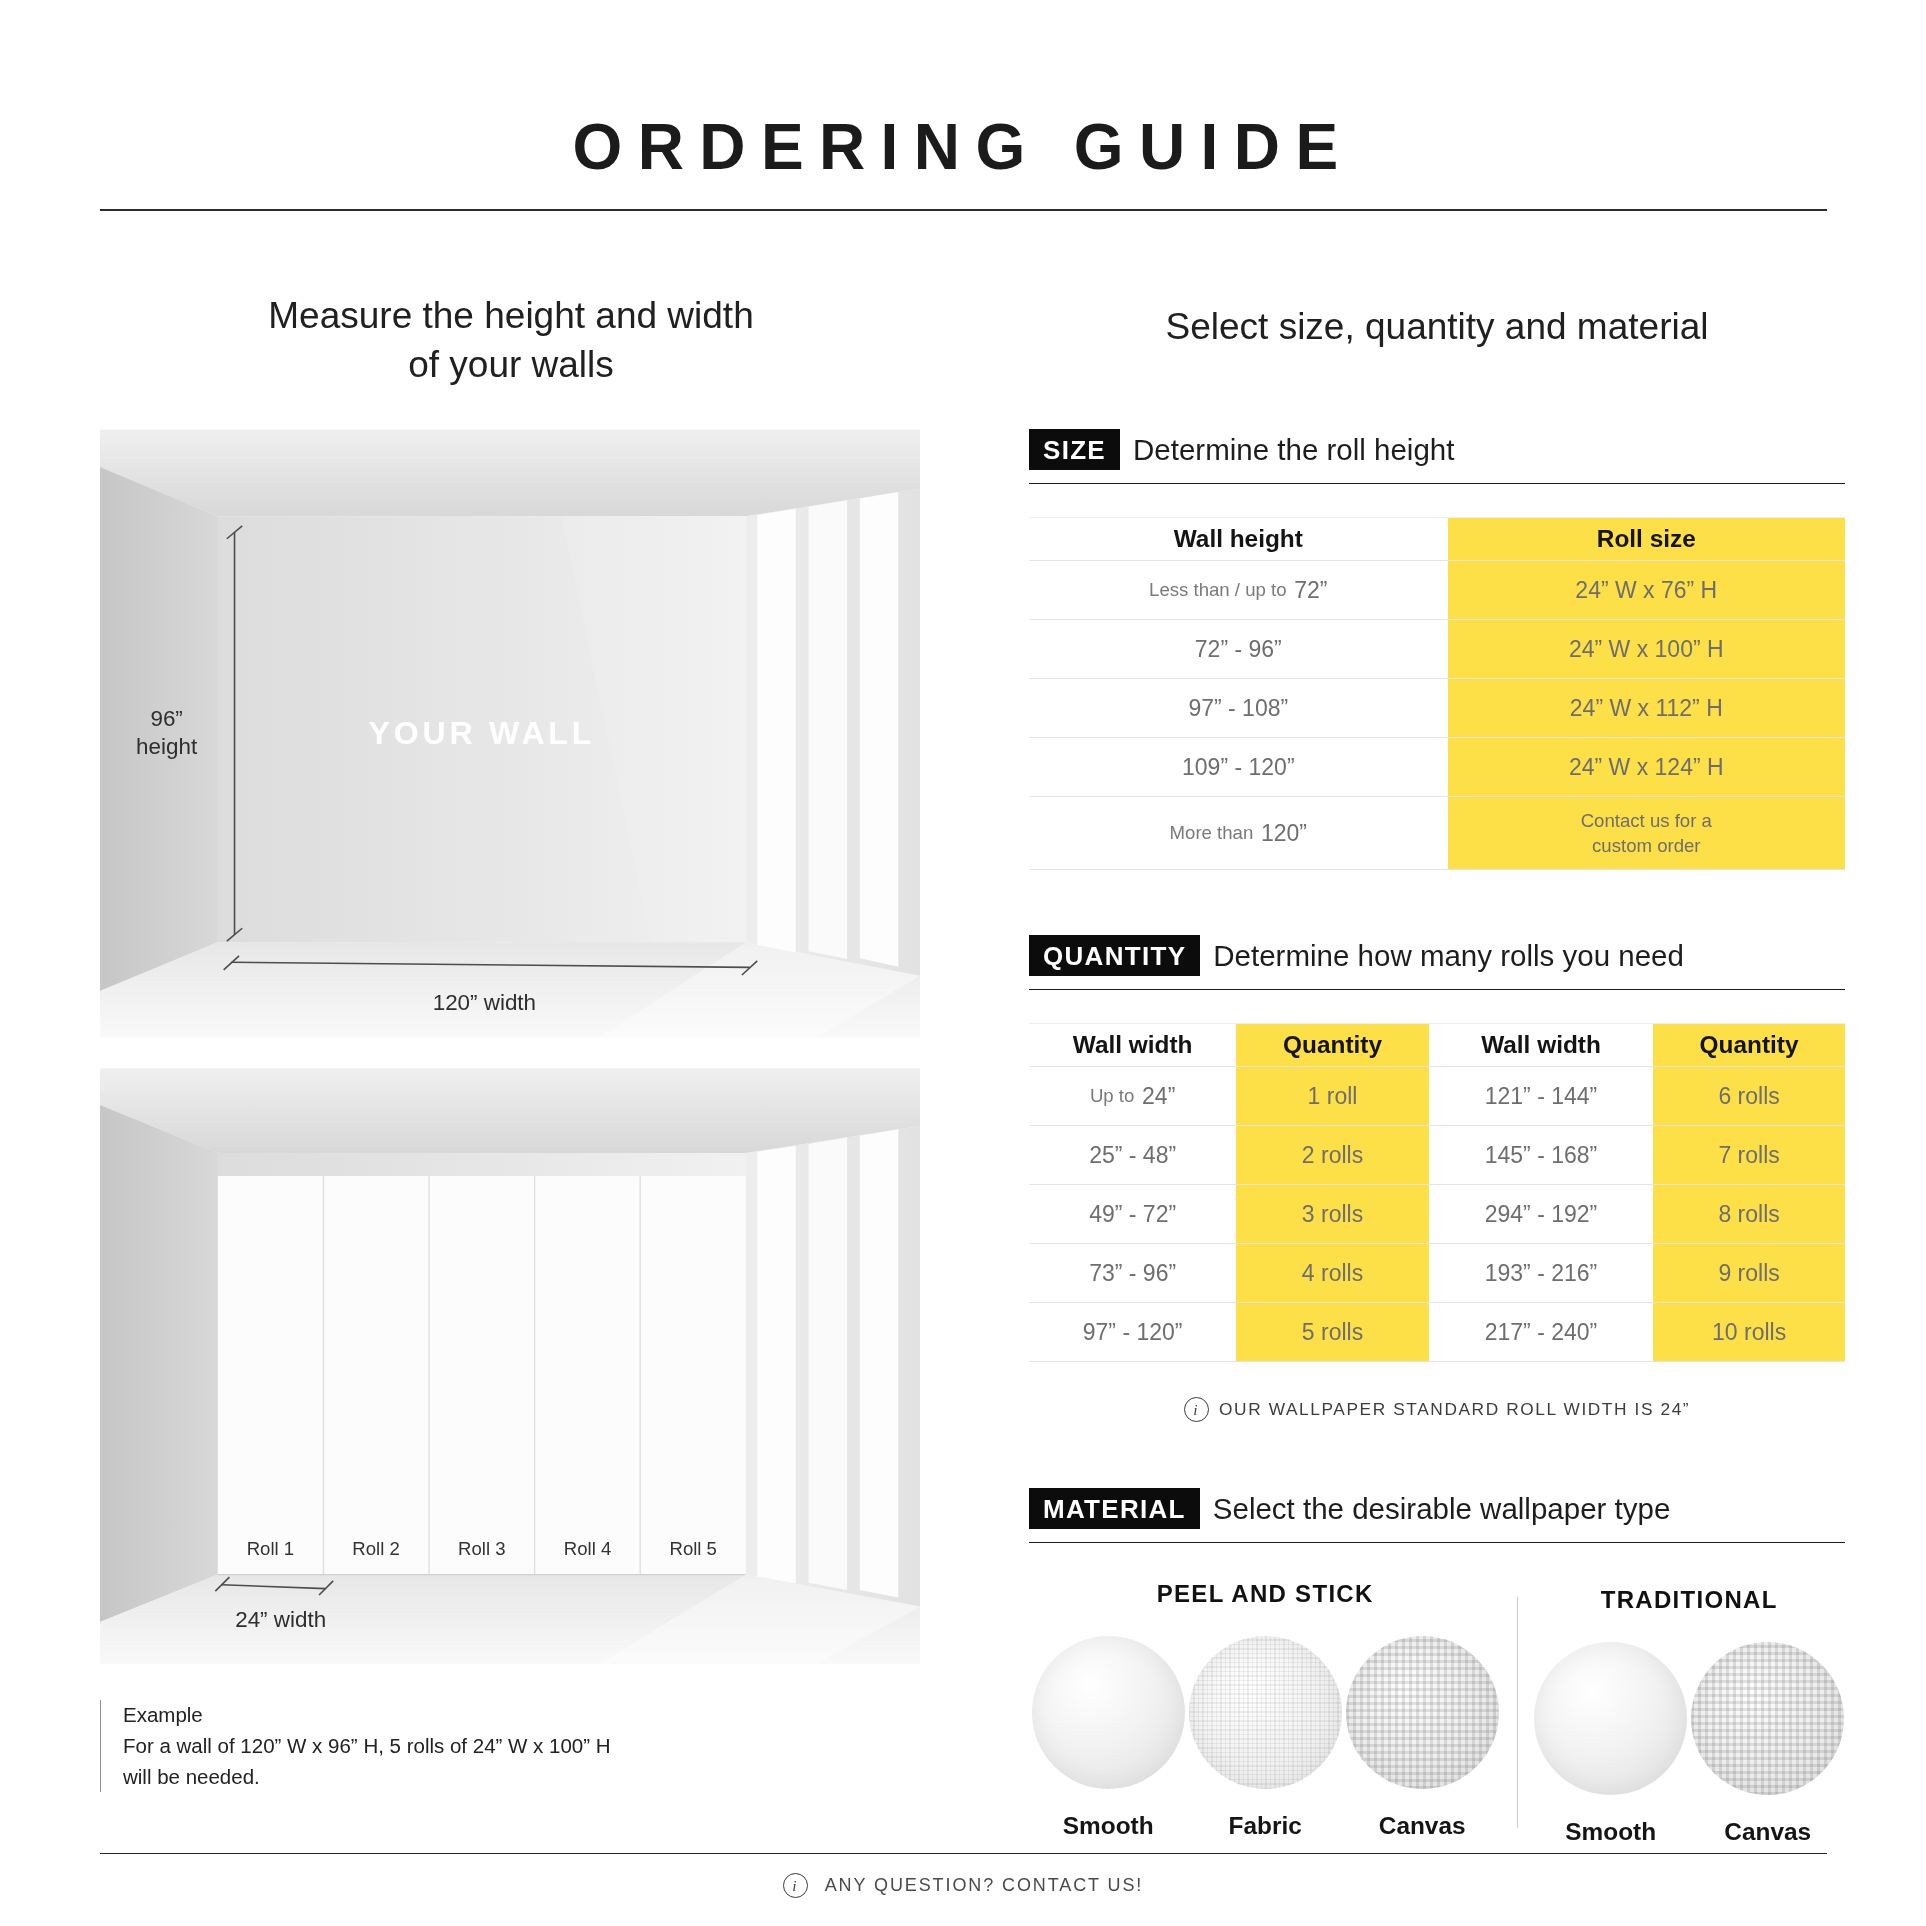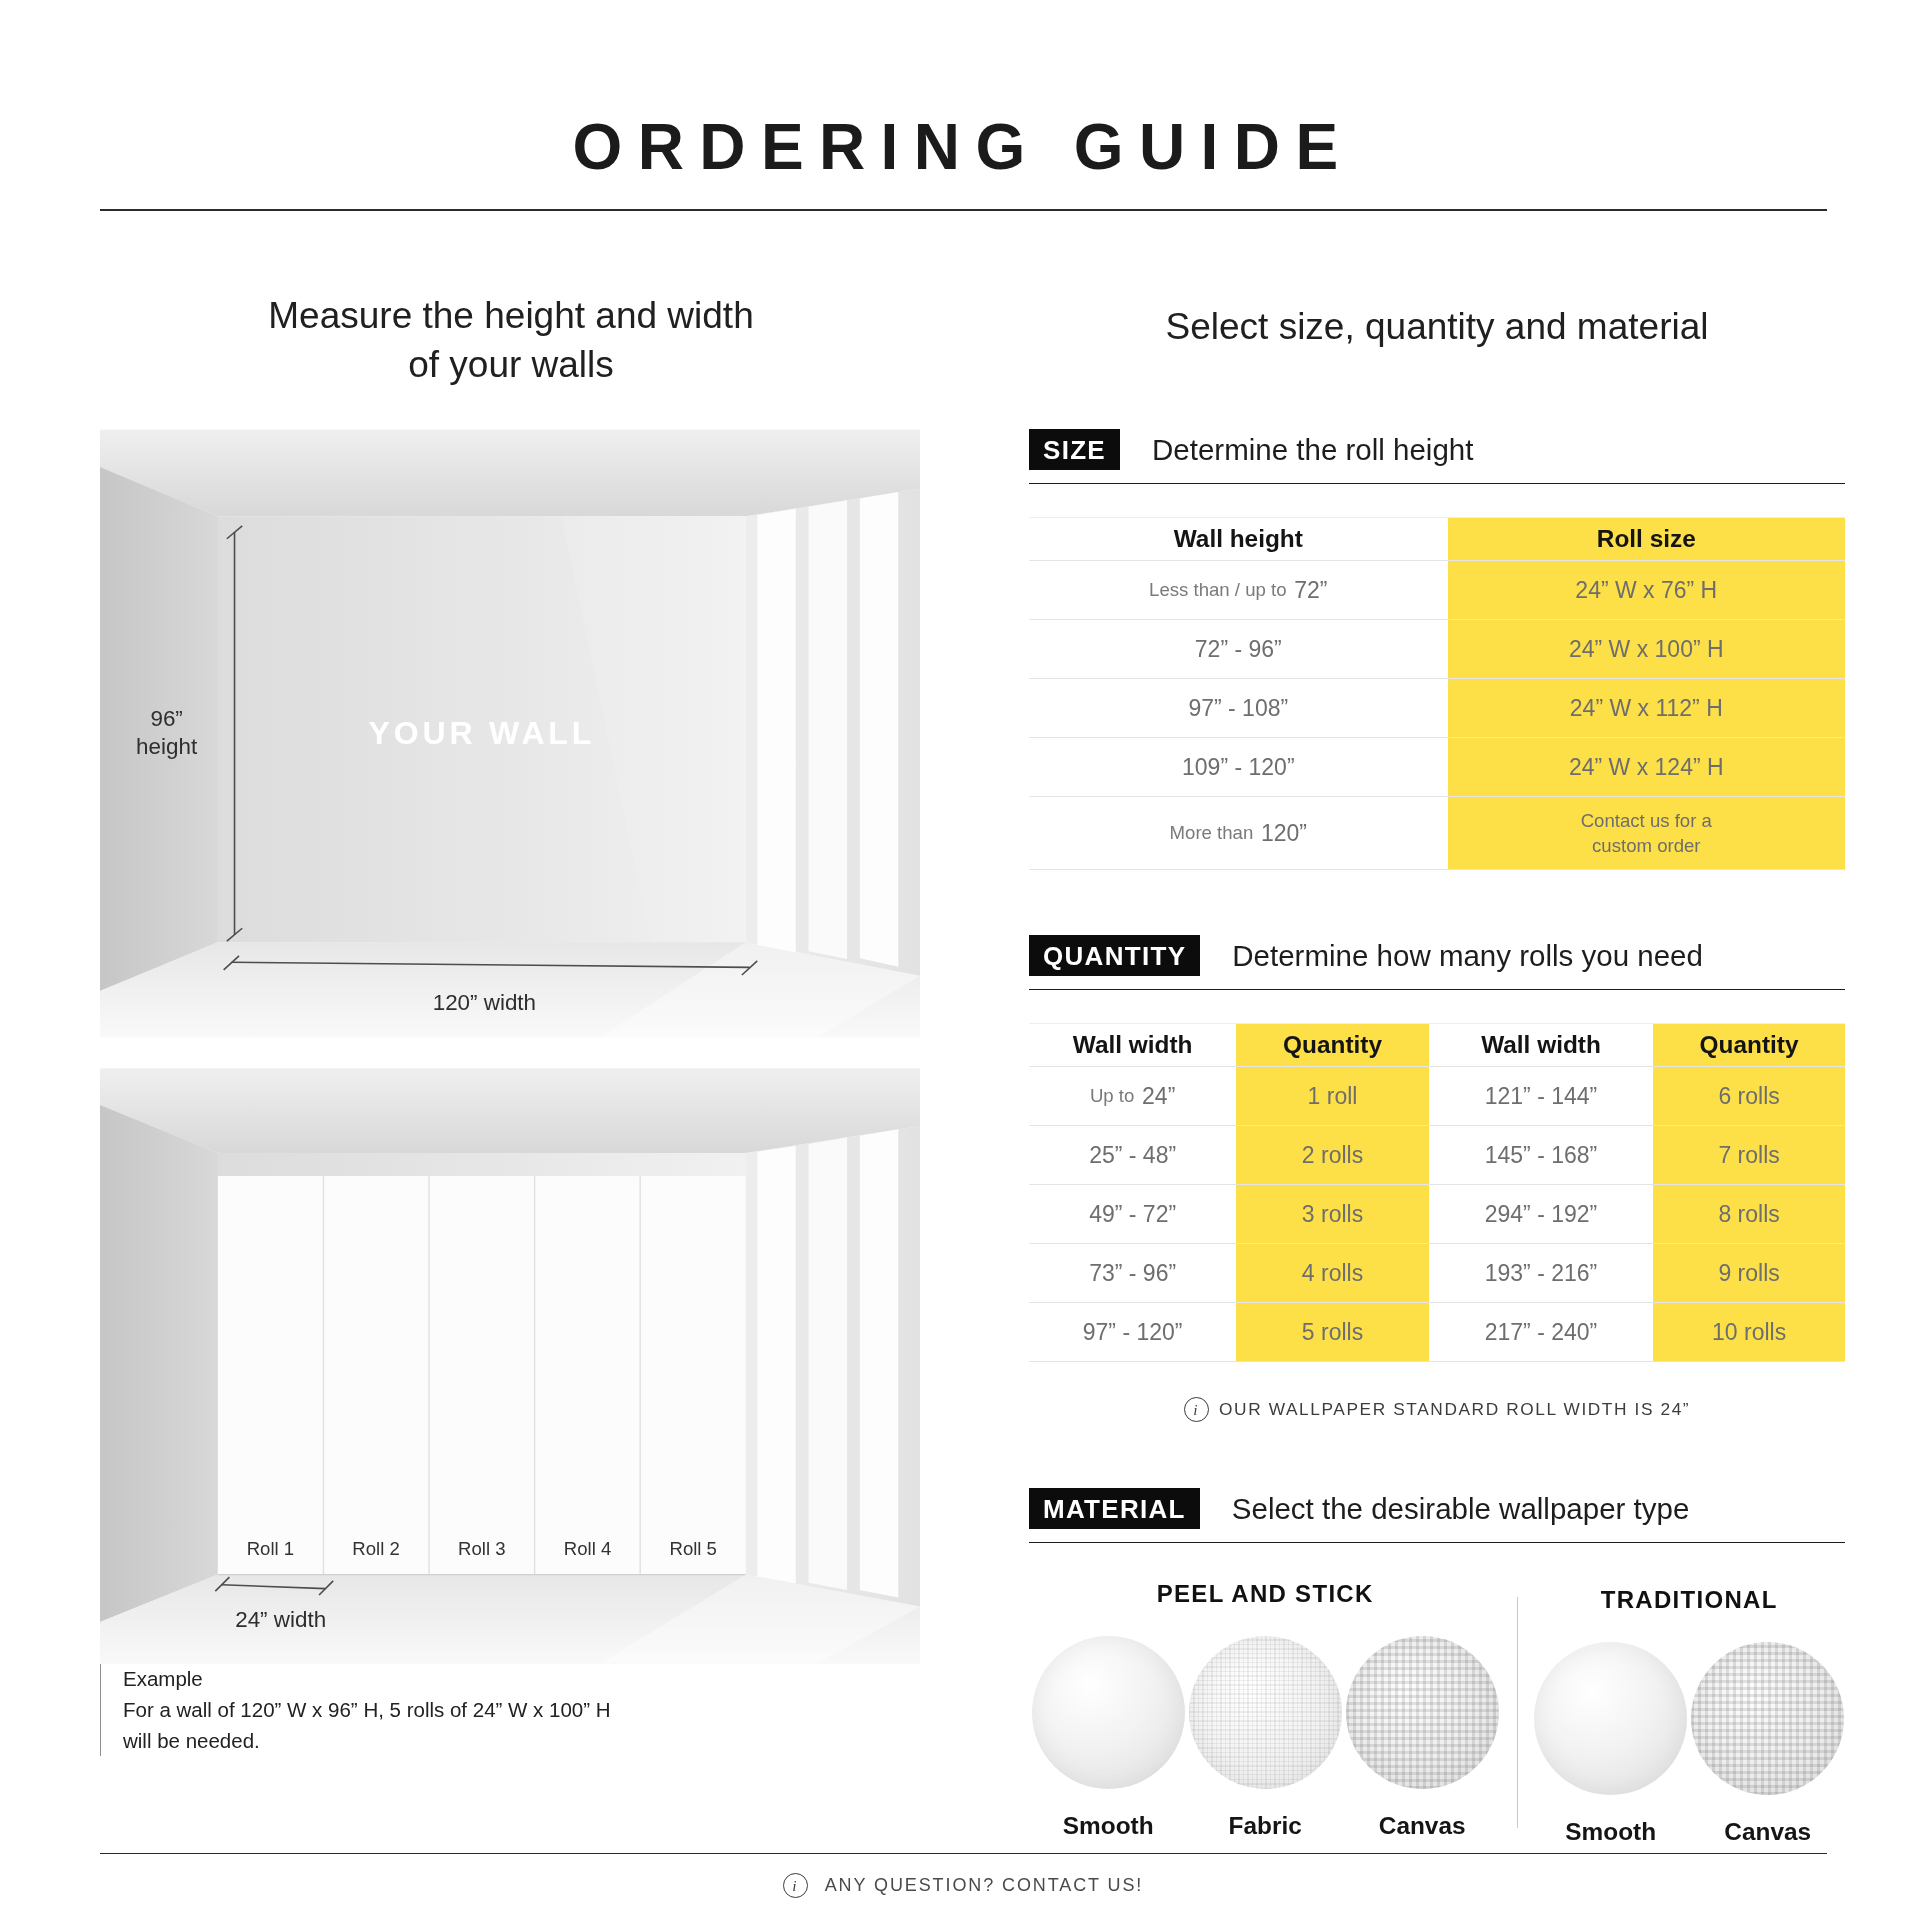--- a/index.html
+++ b/index.html
@@ -17,30 +17,30 @@
   .left-heading{top:292px;left:100px;width:822px;}
   .right-heading{top:303px;left:1029px;width:816px;}
 
   
   .room{position:absolute;left:100px;width:820px;}
   .room1{top:429px;height:609px;}
   .room2{top:1068px;height:596px;}
   .room svg{display:block;width:100%;height:100%;font-family:"Liberation Sans",sans-serif;}
 
   
-  .example{position:absolute;top:1664px;left:100px;width:822px;
+  .example{position:absolute;top:1700px;left:100px;width:822px;
            border-left:1.9px solid #8f8f8f;padding-left:22px;
            font-size:20.5px;line-height:1.5;color:#222222;}
 
   
   .section{position:absolute;left:1029px;width:816px;}
   .sec-size{top:429px;}
   .sec-quantity{top:935px;}
   .sec-material{top:1488px;}
-  .sec-header{display:flex;align-items:center;gap:32px;padding-bottom:13px;
+  .sec-header{display:flex;align-items:center;gap:13px;padding-bottom:13px;
               border-bottom:1.9px solid #1c1c1c;}
   .badge{background:#0c0c0c;color:#ffffff;font-weight:bold;font-size:26px;
          letter-spacing:1.3px;padding:7.7px 14px;line-height:1;}
   .sec-title{font-size:29.5px;color:#1d1d1d;}
 
   
   .table{width:100%;margin-top:33px;}
   .t-row{display:flex;align-items:stretch;border-bottom:1.3px solid #e4e4e4;}
   .t-head{border-top:1.3px solid #eeeeee;}
   .cell{display:flex;align-items:center;justify-content:center;text-align:center;

